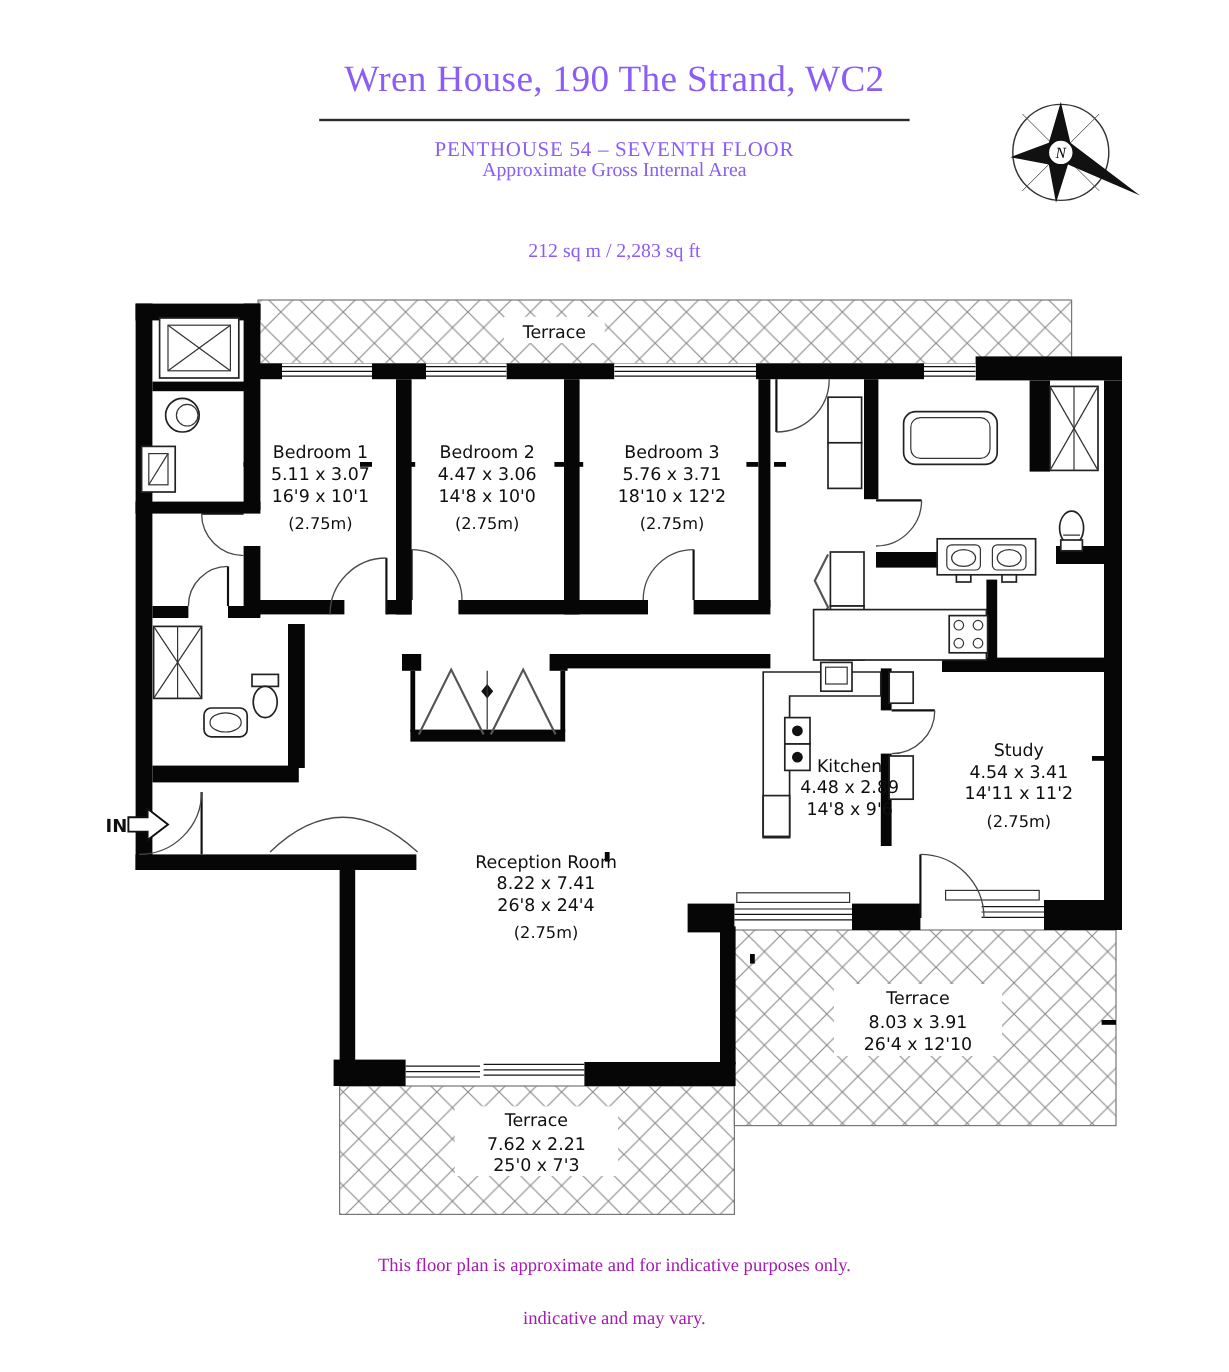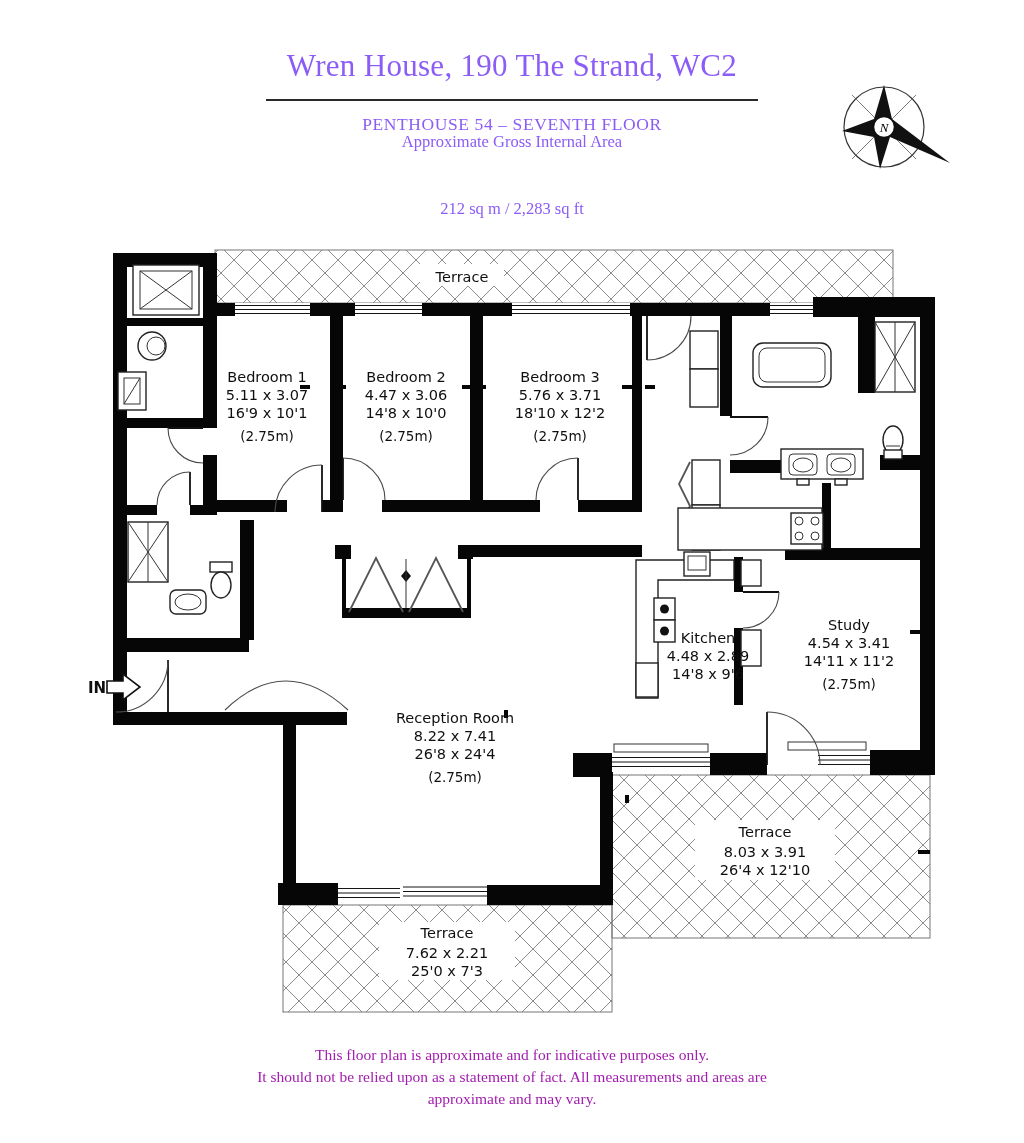--- a/index.html
+++ b/index.html
@@ -375,15 +375,14 @@
       <g>
         <text class="t" x="447" y="938" text-anchor="middle">Terrace</text>
         <text class="t" x="447" y="958" text-anchor="middle">7.62 x 2.21</text>
         <text class="t" x="447" y="976" text-anchor="middle">25'0 x 7'3</text>
       </g>
       <text class="t tin" x="97" y="693" text-anchor="middle">IN</text>
     </g>
   </svg>
 
   <div class="ftr f1">This floor plan is approximate and for indicative purposes only.</div>
-  <div class="ftr f2">It should not be relied upon as a statement of fact. All measurements and areas are</div>
-  <div class="ftr f3">approximate and may vary.</div>
+  <div class="ftr f3">indicative and may vary.</div>
 </div>
 
 </body></html>

